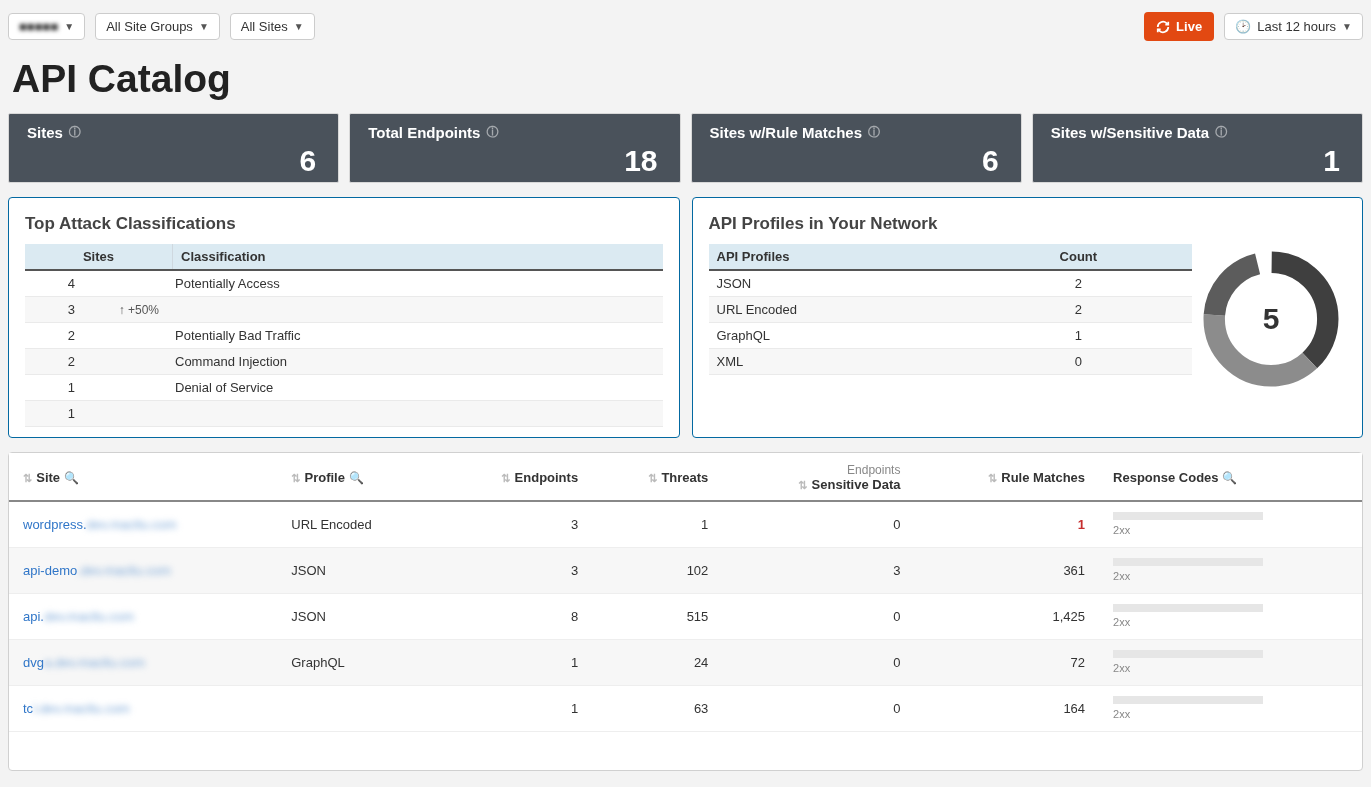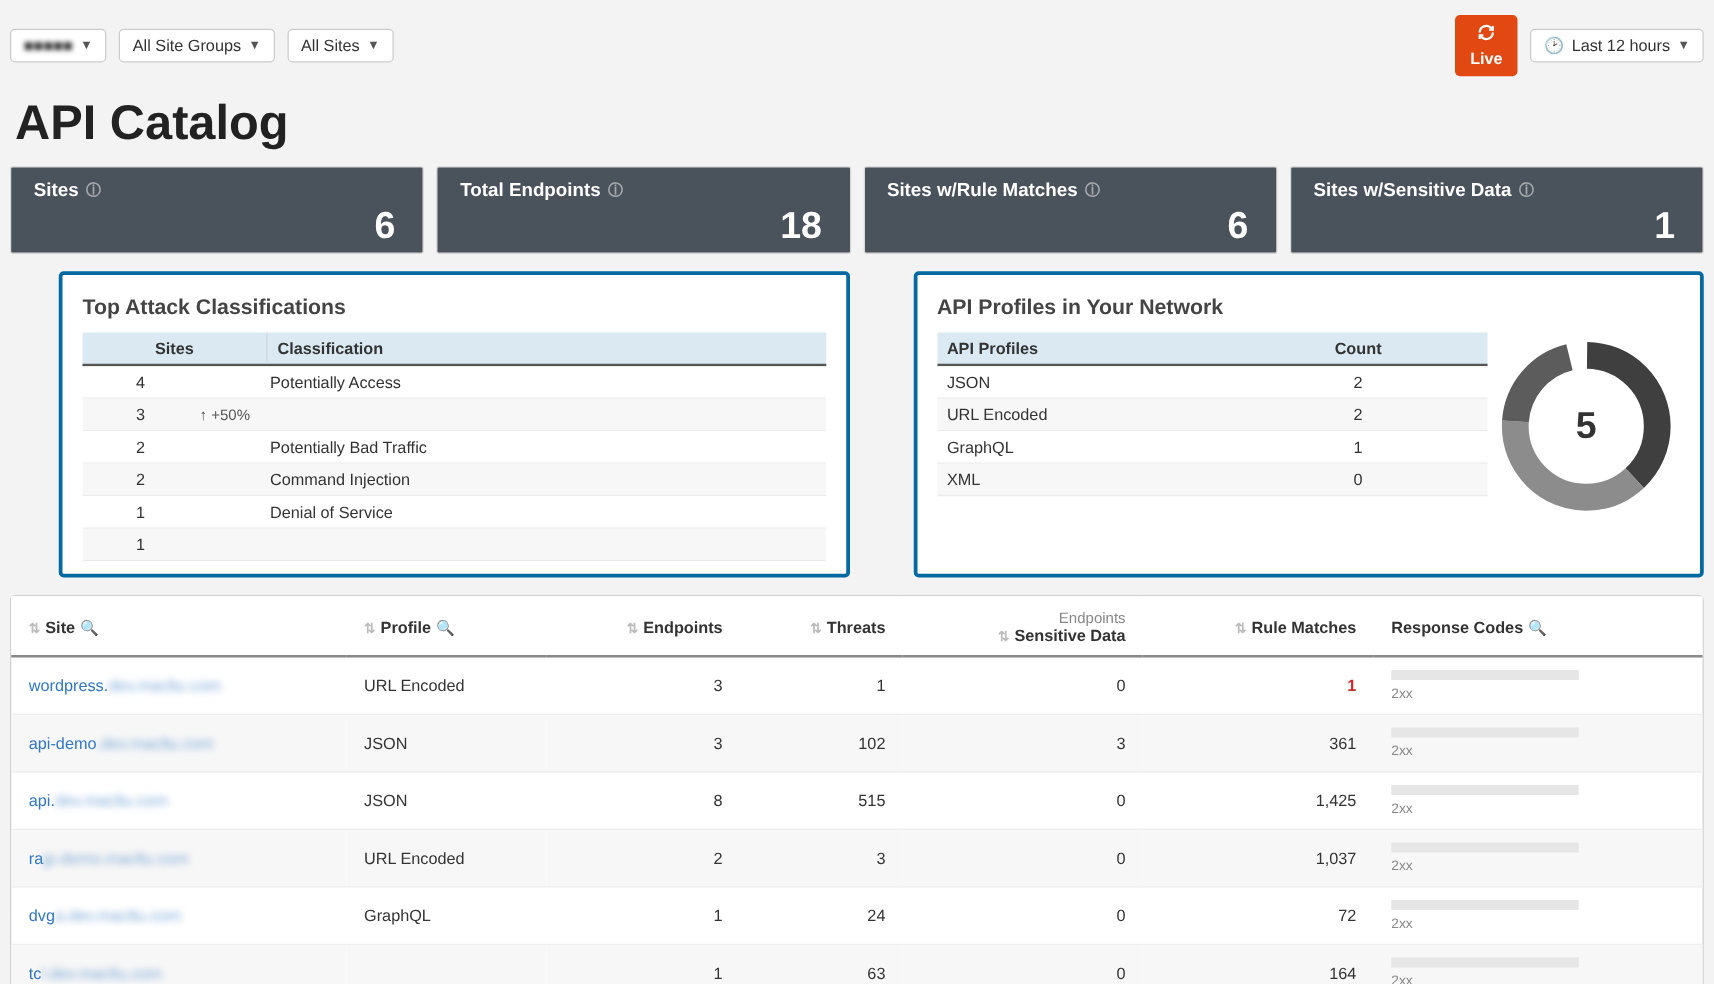--- a/index.html
+++ b/index.html
@@ -4,35 +4,35 @@
 <style>
   * { box-sizing: border-box; margin: 0; padding: 0; }
   html, body { font-family: -apple-system, BlinkMacSystemFont, "Segoe UI", Arial, sans-serif; background: #f3f3f3; color: #333; font-size: 14px; }
   body { padding: 8px; width: 1371px; }
 
   
   .top-bar { display: flex; align-items: center; gap: 10px; padding: 4px 0 12px 0; }
   .ddown { background: #fff; border: 1px solid #ccc; border-radius: 4px; padding: 5px 10px; font-size: 13px; display: inline-flex; align-items: center; gap: 6px; cursor: pointer; }
   .ddown .caret { font-size: 10px; color: #555; }
   .top-bar .spacer { flex: 1; }
-  .live-btn { background: #e24912; color: #fff; border: none; border-radius: 4px; padding: 7px 12px; font-size: 13px; display: inline-flex; align-items: center; gap: 6px; cursor: pointer; font-weight: 600; flex-direction: column; }
+  .live-btn { background: #e24912; color: #fff; border: none; border-radius: 4px; padding: 7px 12px; font-size: 13px; display: inline-flex; align-items: center; gap: 6px; cursor: pointer; font-weight: 600; }
   .live-btn svg { width: 14px; height: 14px; }
 
   h1.page-title { font-size: 39px; font-weight: 700; color: #222; margin: 4px 0 12px 4px; }
 
   
   .kpis { display: flex; gap: 10px; }
   .kpi { flex: 1; background: #4a525b; color: #fff; border: 1px solid #d8d8d8; border-radius: 2px; padding: 10px 18px 8px 18px; height: 70px; position: relative; }
   .kpi .label { font-size: 15px; font-weight: 600; display: flex; align-items: center; gap: 6px; }
   .kpi .info { font-size: 12px; opacity: .5; }
   .kpi .val { position: absolute; right: 22px; bottom: 4px; font-size: 30px; font-weight: 700; }
 
   
   .panels { display: flex; gap: 12px; margin-top: 14px; }
-  .panel { background: #fff; border: 3px solid #0369a1; border-radius: 4px; padding: 16px 16px 10px 16px; margin-left: 39px; }
+  .panel { background: #fff; border: 1px solid #0369a1; border-radius: 4px; padding: 16px 16px 10px 16px; }
   .panel.left { flex: 1; }
   .panel.right { flex: 1; }
   .panel h2 { font-size: 17px; font-weight: 600; color: #444; margin-bottom: 10px; }
 
   
   .mini { font-size: 13px; }
   .mini .hdr { display: flex; background: #dbeaf2; font-weight: 600; font-size: 13px; border-bottom: 2px solid #555; }
   .mini .hdr .c1 { width: 148px; text-align: center; padding: 5px 0; border-right: 1px solid #cfd8df; }
   .mini .hdr .c2 { flex: 1; padding: 5px 8px; }
   .mini .body { max-height: 165px; overflow-y: auto; position: relative; }
@@ -261,29 +261,20 @@
         <tr>
           <td class="left"><a href="#" class="site-link">api.<span class="blurred">dev.macltu.com</span></a></td>
           <td class="left">JSON</td>
           <td>8</td>
           <td>515</td>
           <td>0</td>
           <td><span class="">1,425</span></td>
           <td class="left resp-bar-wrap"><div class="resp-bar"></div><span class="resp-label">2xx</span></td>
         </tr>
         <tr>
-          <td class="left"><a href="#" class="site-link">ra<span class="blurred">jp.demo.macltu.com</span></a></td>
-          <td class="left">URL Encoded</td>
-          <td>2</td>
-          <td>3</td>
-          <td>0</td>
-          <td><span class="">1,037</span></td>
-          <td class="left resp-bar-wrap"><div class="resp-bar"></div><span class="resp-label">2xx</span></td>
-        </tr>
-        <tr>
           <td class="left"><a href="#" class="site-link">dvg<span class="blurred">a.dev.macltu.com</span></a></td>
           <td class="left">GraphQL</td>
           <td>1</td>
           <td>24</td>
           <td>0</td>
           <td><span class="">72</span></td>
           <td class="left resp-bar-wrap"><div class="resp-bar"></div><span class="resp-label">2xx</span></td>
         </tr>
         <tr>
           <td class="left"><a href="#" class="site-link">tc<span class="blurred">l.dev.macltu.com</span></a></td>

